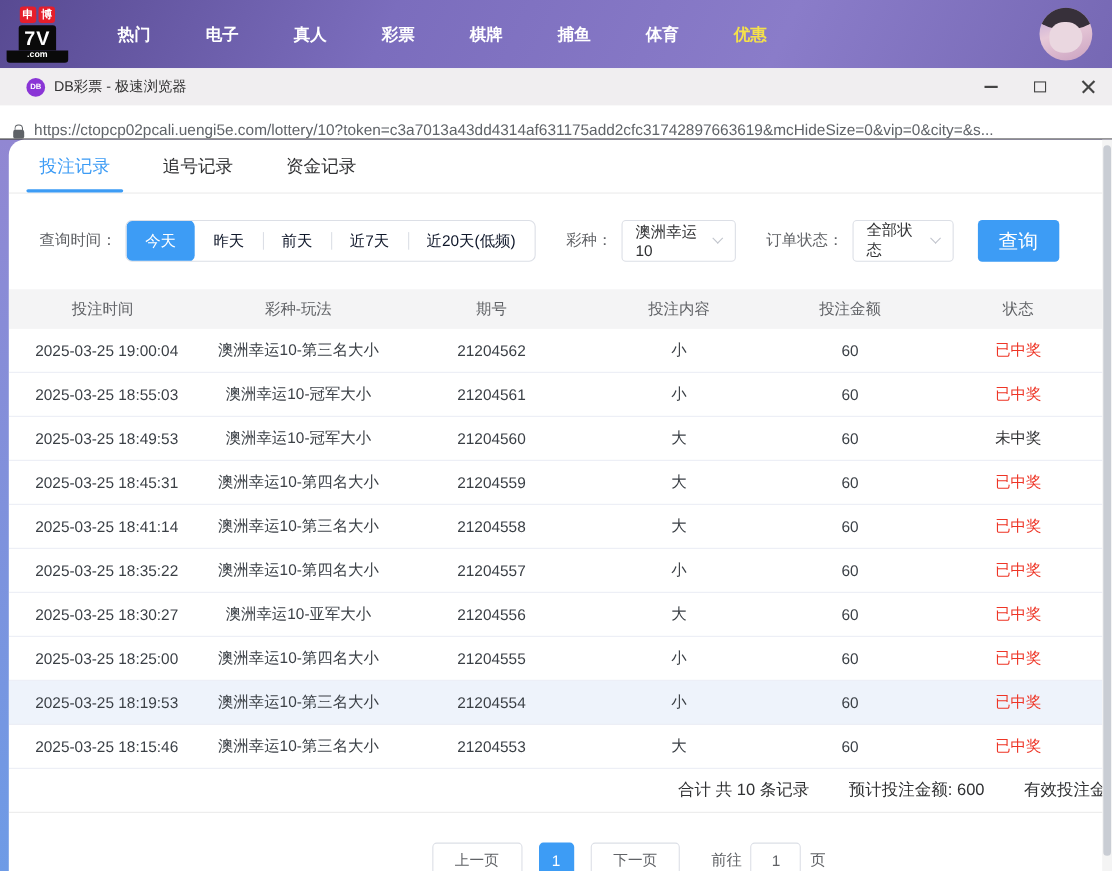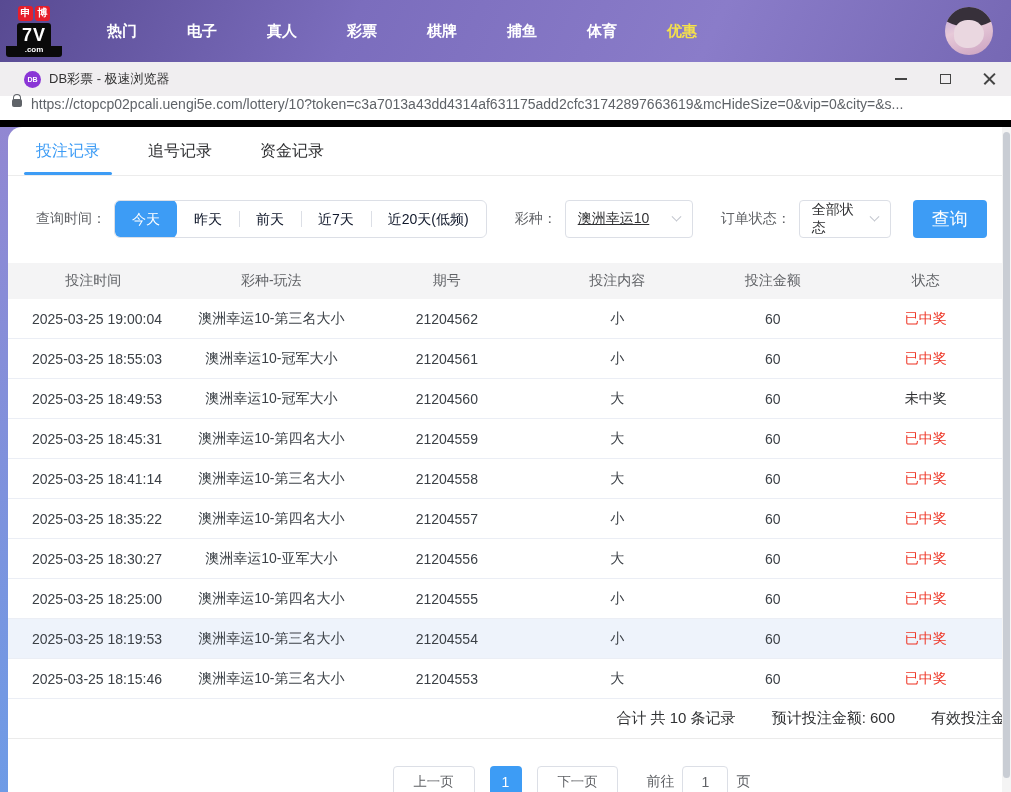--- a/index.html
+++ b/index.html
@@ -30,21 +30,21 @@
   .favicon{width:17px;height:17px;border-radius:50%;background:#8a35d6;color:#fff;font-size:7px;font-weight:bold;display:flex;align-items:center;justify-content:center;flex:none;}
   .window-title{font-size:13px;color:#333;margin-left:8px;}
   .win-controls{margin-left:auto;display:flex;height:100%;}
   .win-btn{width:44px;height:100%;display:flex;align-items:center;justify-content:center;cursor:pointer;}
   .ic-min{width:12px;height:2px;background:#444;}
   .ic-max{width:11px;height:10px;border:1.5px solid #444;}
   .ic-close{width:13px;height:13px;position:relative;}
   .ic-close::before,.ic-close::after{content:"";position:absolute;left:-1px;top:5.5px;width:15px;height:1.6px;background:#444;}
   .ic-close::before{transform:rotate(45deg);}
   .ic-close::after{transform:rotate(-45deg);}
-  .urlbar{height:31px;background:#fff;border-bottom:7px solid #000000;display:flex;align-items:flex-start;padding-left:12px;}
+  .urlbar{height:31px;background:#fff;border-bottom:1px solid #000000;display:flex;align-items:flex-end;padding-left:12px;}
   .lock{width:10px;height:8px;background:#5f6368;border-radius:2px;position:relative;margin-top:3px;flex:none;}
   .lock::before{content:"";position:absolute;top:-5px;left:1px;width:6px;height:6px;border:1.6px solid #5f6368;border-bottom:none;border-radius:4px 4px 0 0;}
   .url-text{font-size:14px;color:#5f6368;margin-left:9px;white-space:nowrap;overflow:hidden;}
 
   
   .content{position:relative;height:665px;background:linear-gradient(180deg,#9187d2 0%,#6e9be6 100%);}
   .card{position:absolute;left:8px;top:0;right:0;bottom:0;background:#fff;border-radius:14px 0 0 0;overflow:hidden;}
 
   .tabs{display:flex;align-items:center;height:49px;padding-left:28px;border-bottom:1px solid #ececec;}
   .tab{font-size:16px;color:#303133;margin-right:48px;cursor:pointer;position:relative;height:100%;display:flex;align-items:center;}
@@ -53,21 +53,21 @@
 
   .filters{display:flex;align-items:center;margin:24px 0 0 28px;font-size:14px;color:#606266;}
   .flabel{white-space:nowrap;}
   .btn-group{display:flex;align-items:center;border:1px solid #dcdfe6;border-radius:6px;height:38px;margin-left:8px;overflow:hidden;background:#fff;}
   .tbtn{padding:0 17px;line-height:38px;color:#0f172a;cursor:pointer;position:relative;white-space:nowrap;}
   .tbtn + .tbtn::before{content:"";position:absolute;left:0;top:11px;bottom:11px;width:1px;background:#dcdfe6;}
   .tbtn.active{background:var(--accent);color:#fff;border-radius:6px;}
   .tbtn.active::before{display:none;}
   .tbtn.active + .tbtn::before{display:none;}
   .select{display:flex;align-items:center;justify-content:space-between;border:1px solid #dcdfe6;border-radius:4px;height:38px;margin-left:8px;padding:0 12px;color:#303133;cursor:pointer;background:#fff;}
-  .sel-lottery{width:128px;text-decoration:underline;}
+  .sel-lottery{width:104px;}
   .sel-status{width:92px;}
   .chev{width:7px;height:7px;border-right:1.6px solid #c0c4cc;border-bottom:1.6px solid #c0c4cc;transform:rotate(45deg) translate(-2px,-2px);flex:none;margin-left:6px;}
   .query-btn{background:var(--accent);color:#fff;border:none;border-radius:4px;height:38px;width:74px;font-size:18px;margin-left:22px;cursor:pointer;font-family:inherit;}
   .ml18{margin-left:28px;}
 
   
   .table{margin-top:25px;}
   .thead{display:flex;height:36px;align-items:center;background:#f4f4f5;color:#606266;font-size:14px;}
   .trow{display:flex;height:40px;align-items:center;border-bottom:1px solid #ebeef5;font-size:14px;color:#3a3f45;}
   .trow.hl{background:#eef3fb;}

